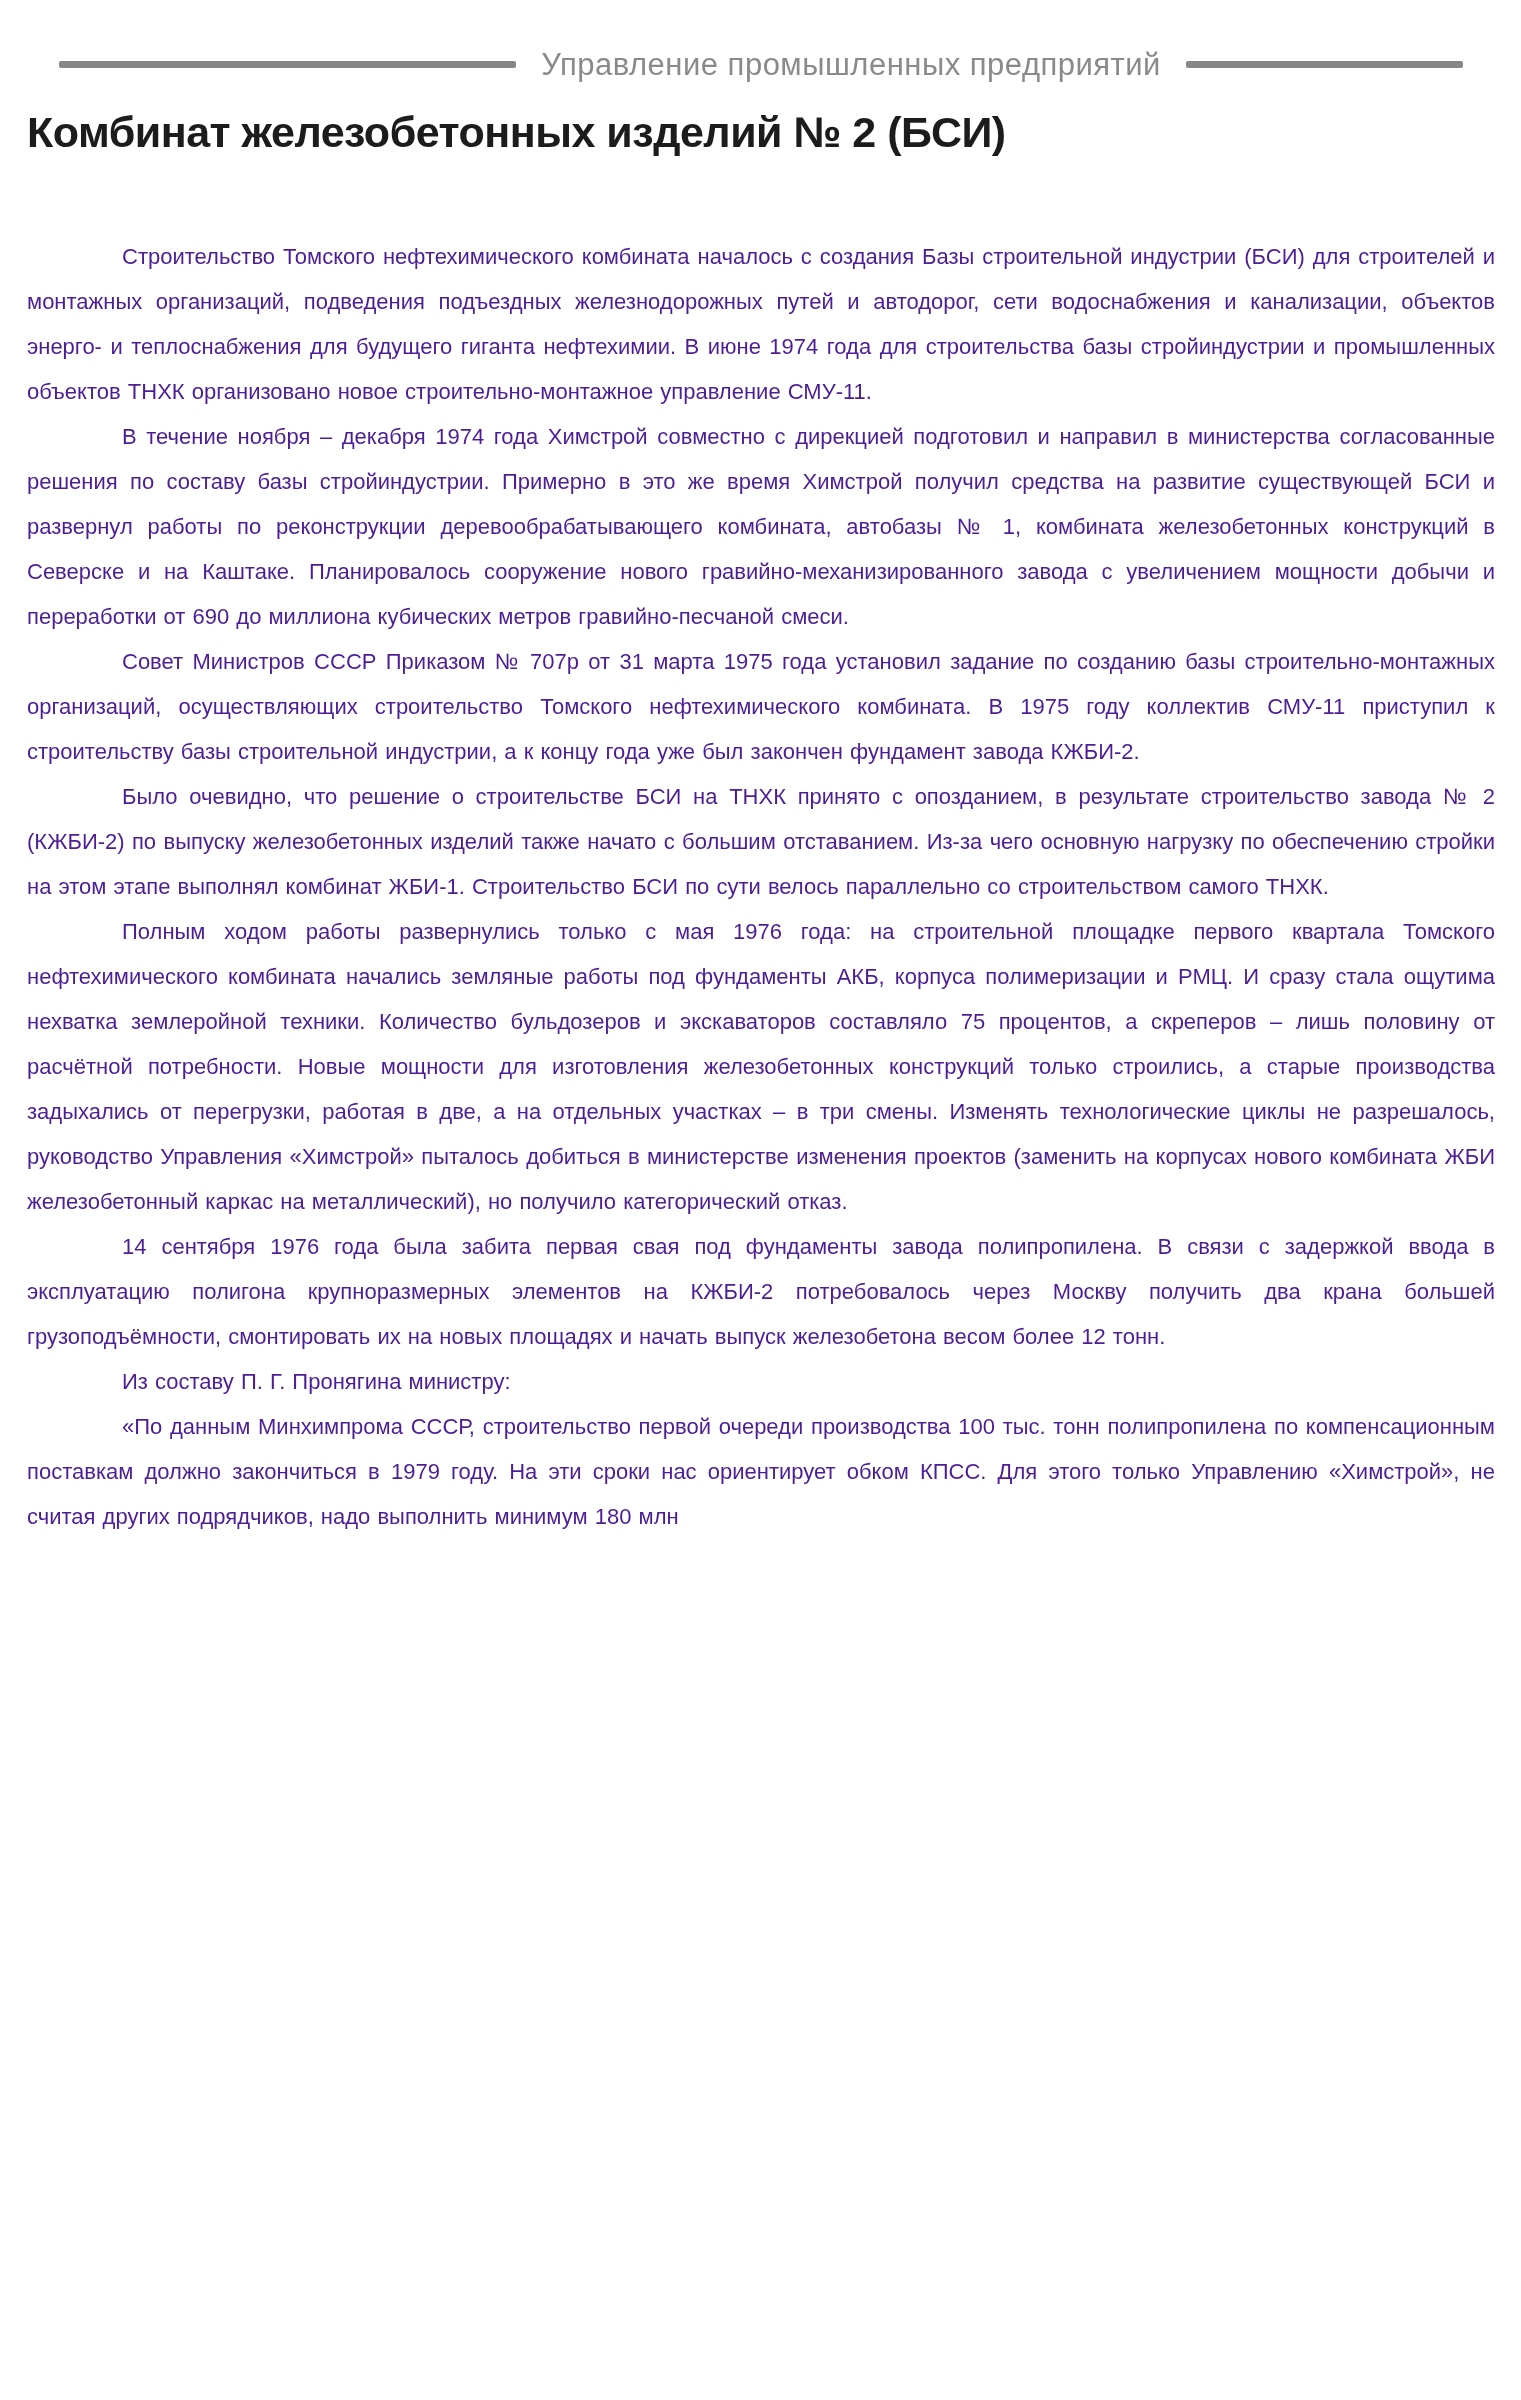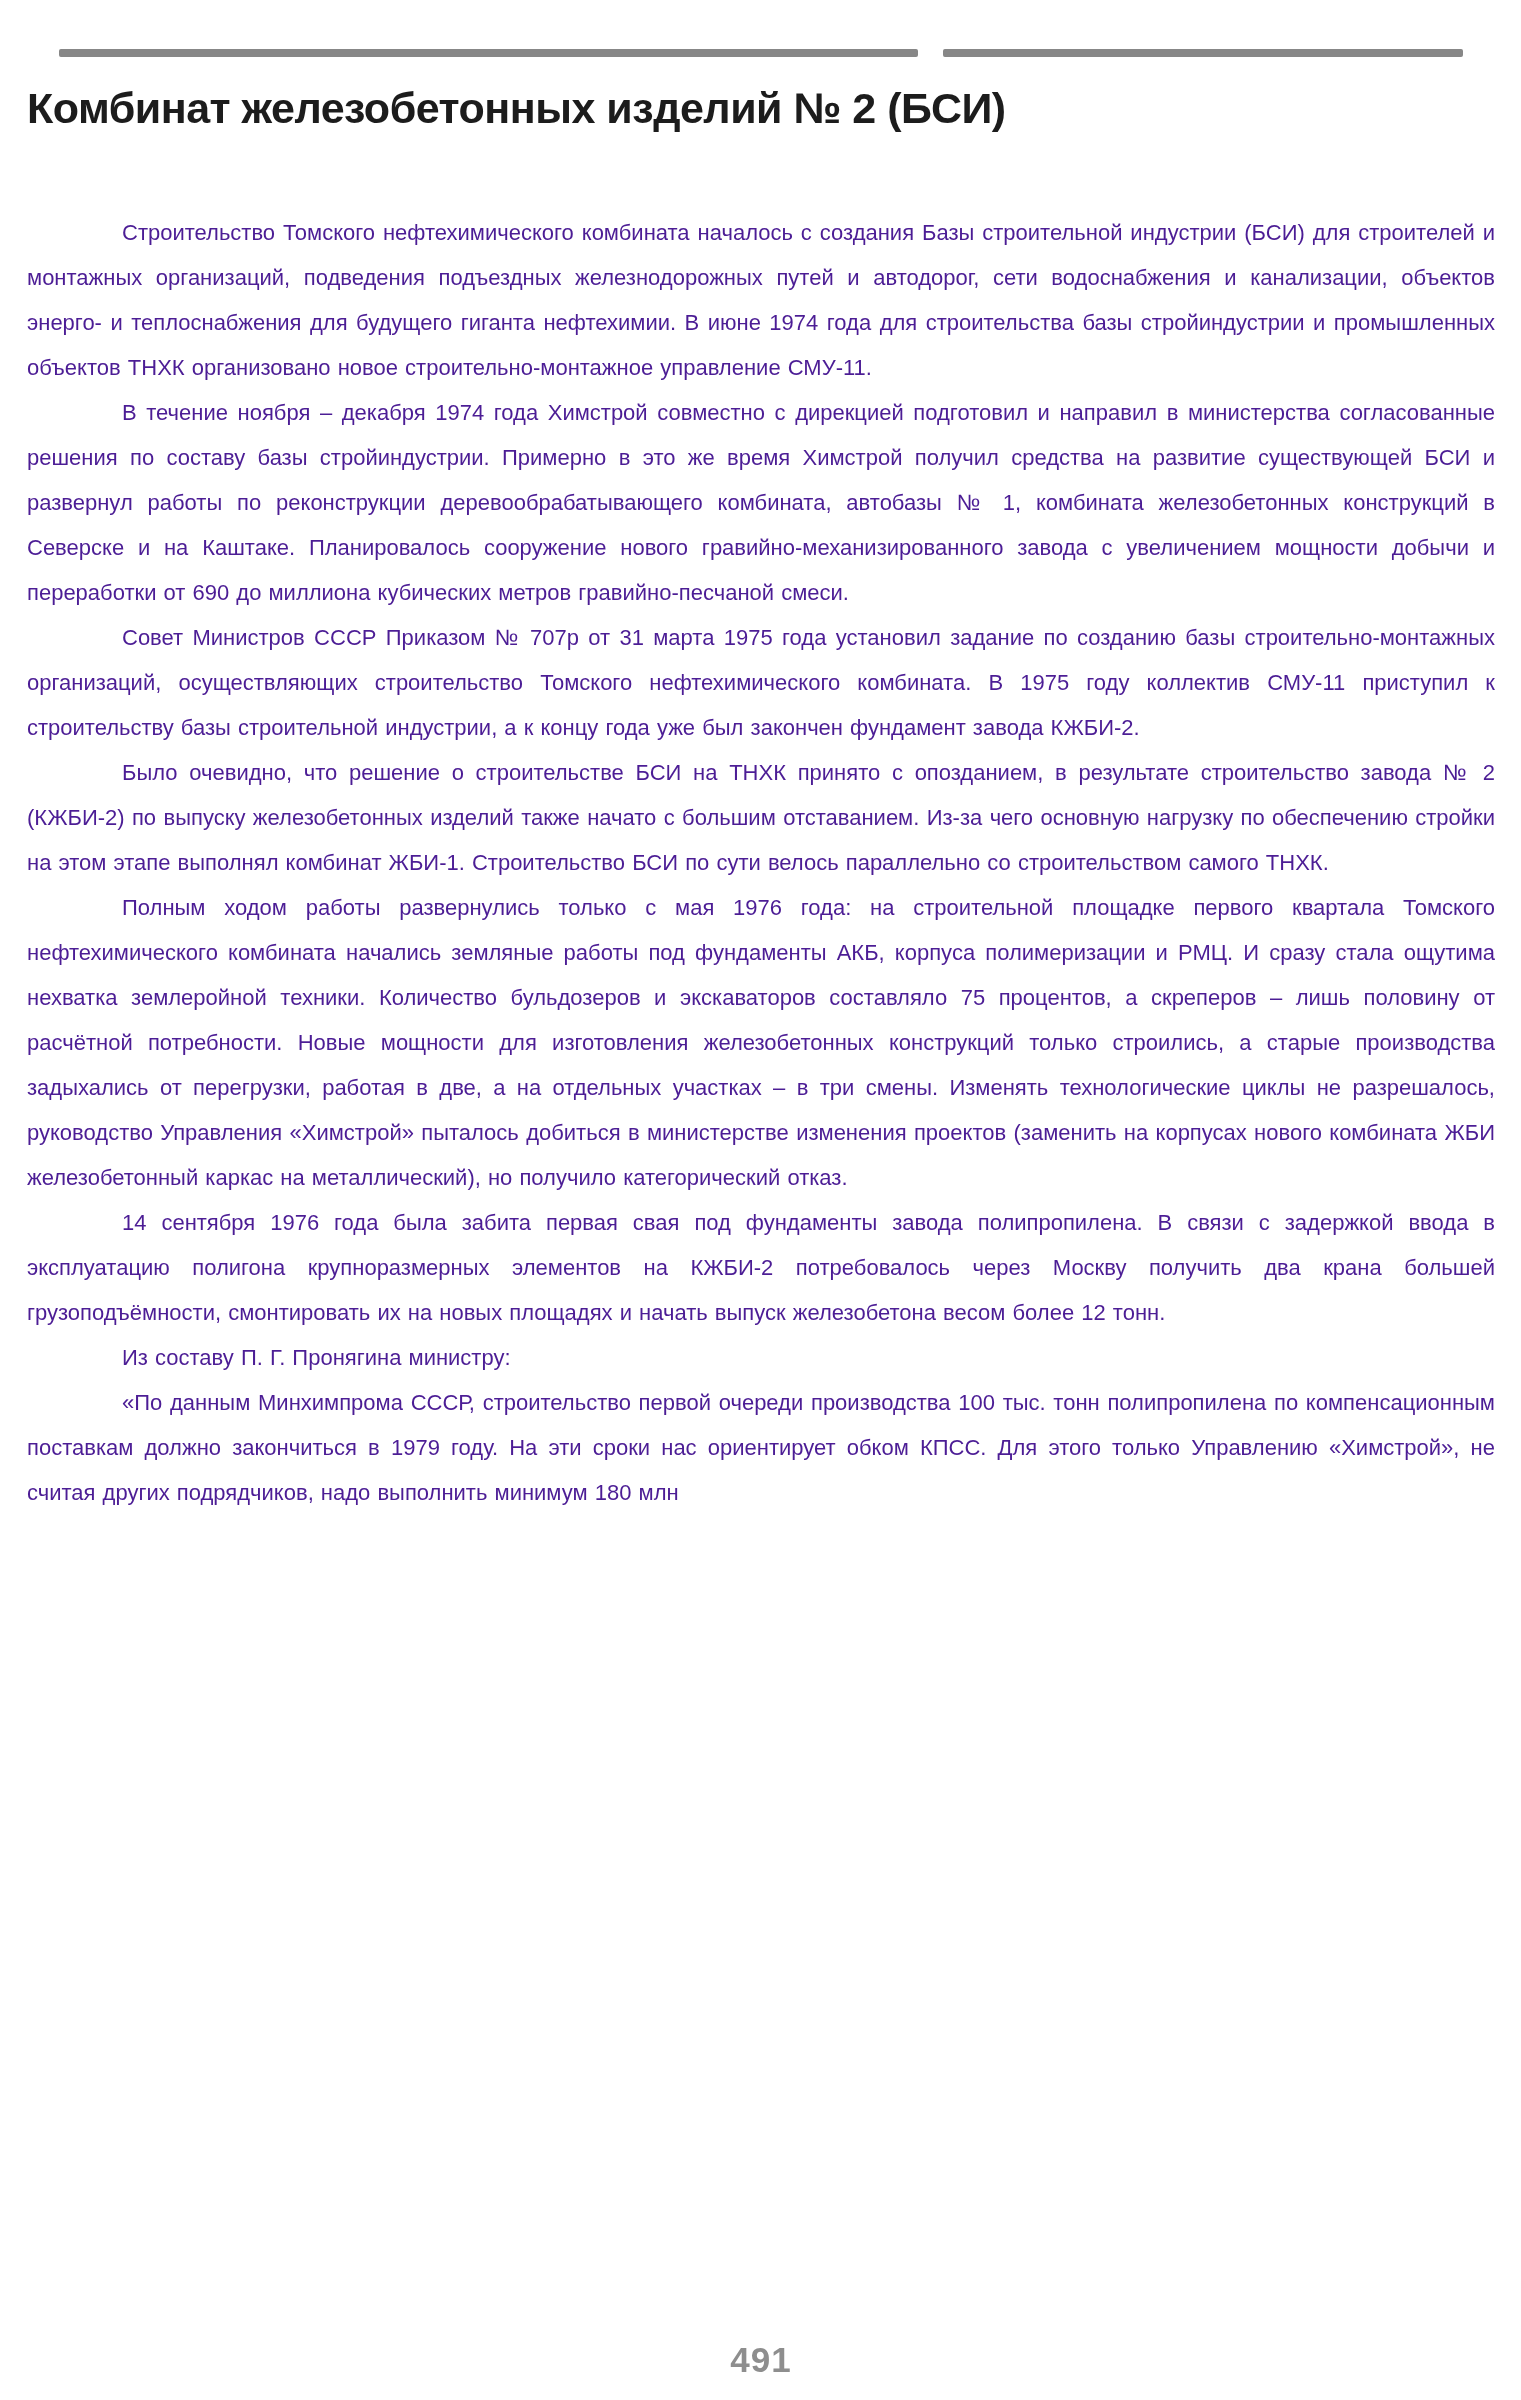--- a/index.html
+++ b/index.html
@@ -83,34 +83,32 @@
     letter-spacing: 1px;
   }
 </style>
 </head>
 <body>
 
 <div class="page">
 
   <header class="running-header">
     <span class="rule rule-left"></span>
+    <span class="running-header-text">Управление промышленных предприятий</span>
     <span class="rule rule-right"></span>
   </header>
 
   <h1 class="chapter-title">Комбинат железобетонных изделий № 2 (БСИ)</h1>
 
   <main class="body-text">
     <p>Строительство Томского нефтехимического комбината началось с создания Базы строительной индустрии (БСИ) для строителей и монтажных организаций, подведения подъездных железнодорожных путей и автодорог, сети водоснабжения и канализации, объектов энерго- и теплоснабжения для будущего гиганта нефтехимии. В июне 1974 года для строительства базы стройиндустрии и промышленных объектов ТНХК организовано новое строительно-монтажное управление СМУ-11.</p>
     <p>В течение ноября – декабря 1974 года Химстрой совместно с дирекцией подготовил и направил в министерства согласованные решения по составу базы стройиндустрии. Примерно в это же время Химстрой получил средства на развитие существующей БСИ и развернул работы по реконструкции деревообрабатывающего комбината, автобазы № 1, комбината железобетонных конструкций в Северске и на Каштаке. Планировалось сооружение нового гравийно-механизированного завода с увеличением мощности добычи и переработки от 690 до миллиона кубических метров гравийно-песчаной смеси.</p>
     <p>Совет Министров СССР Приказом № 707р от 31 марта 1975 года установил задание по созданию базы строительно-монтажных организаций, осуществляющих строительство Томского нефтехимического комбината. В 1975 году коллектив СМУ-11 приступил к строительству базы строительной индустрии, а к концу года уже был закончен фундамент завода КЖБИ-2.</p>
     <p>Было очевидно, что решение о строительстве БСИ на ТНХК принято с опозданием, в результате строительство завода № 2 (КЖБИ-2) по выпуску железобетонных изделий также начато с большим отставанием. Из-за чего основную нагрузку по обеспечению стройки на этом этапе выполнял комбинат ЖБИ-1. Строительство БСИ по сути велось параллельно со строительством самого ТНХК.</p>
     <p>Полным ходом работы развернулись только с мая 1976 года: на строительной площадке первого квартала Томского нефтехимического комбината начались земляные работы под фундаменты АКБ, корпуса полимеризации и РМЦ. И сразу стала ощутима нехватка землеройной техники. Количество бульдозеров и экскаваторов составляло 75 процентов, а скреперов – лишь половину от расчётной потребности. Новые мощности для изготовления железобетонных конструкций только строились, а старые производства задыхались от перегрузки, работая в две, а на отдельных участках – в три смены. Изменять технологические циклы не разрешалось, руководство Управления «Химстрой» пыталось добиться в министерстве изменения проектов (заменить на корпусах нового комбината ЖБИ железобетонный каркас на металлический), но получило категорический отказ.</p>
     <p>14 сентября 1976 года была забита первая свая под фундаменты завода полипропилена. В связи с задержкой ввода в эксплуатацию полигона крупноразмерных элементов на КЖБИ-2 потребовалось через Москву получить два крана большей грузоподъёмности, смонтировать их на новых площадях и начать выпуск железобетона весом более 12 тонн.</p>
     <p>Из составу П. Г. Пронягина министру:</p>
     <p>«По данным Минхимпрома СССР, строительство первой очереди производства 100 тыс. тонн полипропилена по компенсационным поставкам должно закончиться в 1979 году. На эти сроки нас ориентирует обком КПСС. Для этого только Управлению «Химстрой», не считая других подрядчиков, надо выполнить минимум 180 млн</p>
   </main>
 
-  <footer class="page-footer">
-    <span class="page-number">491</span>
-  </footer>
 
 </div>
 
 
 </body></html>

